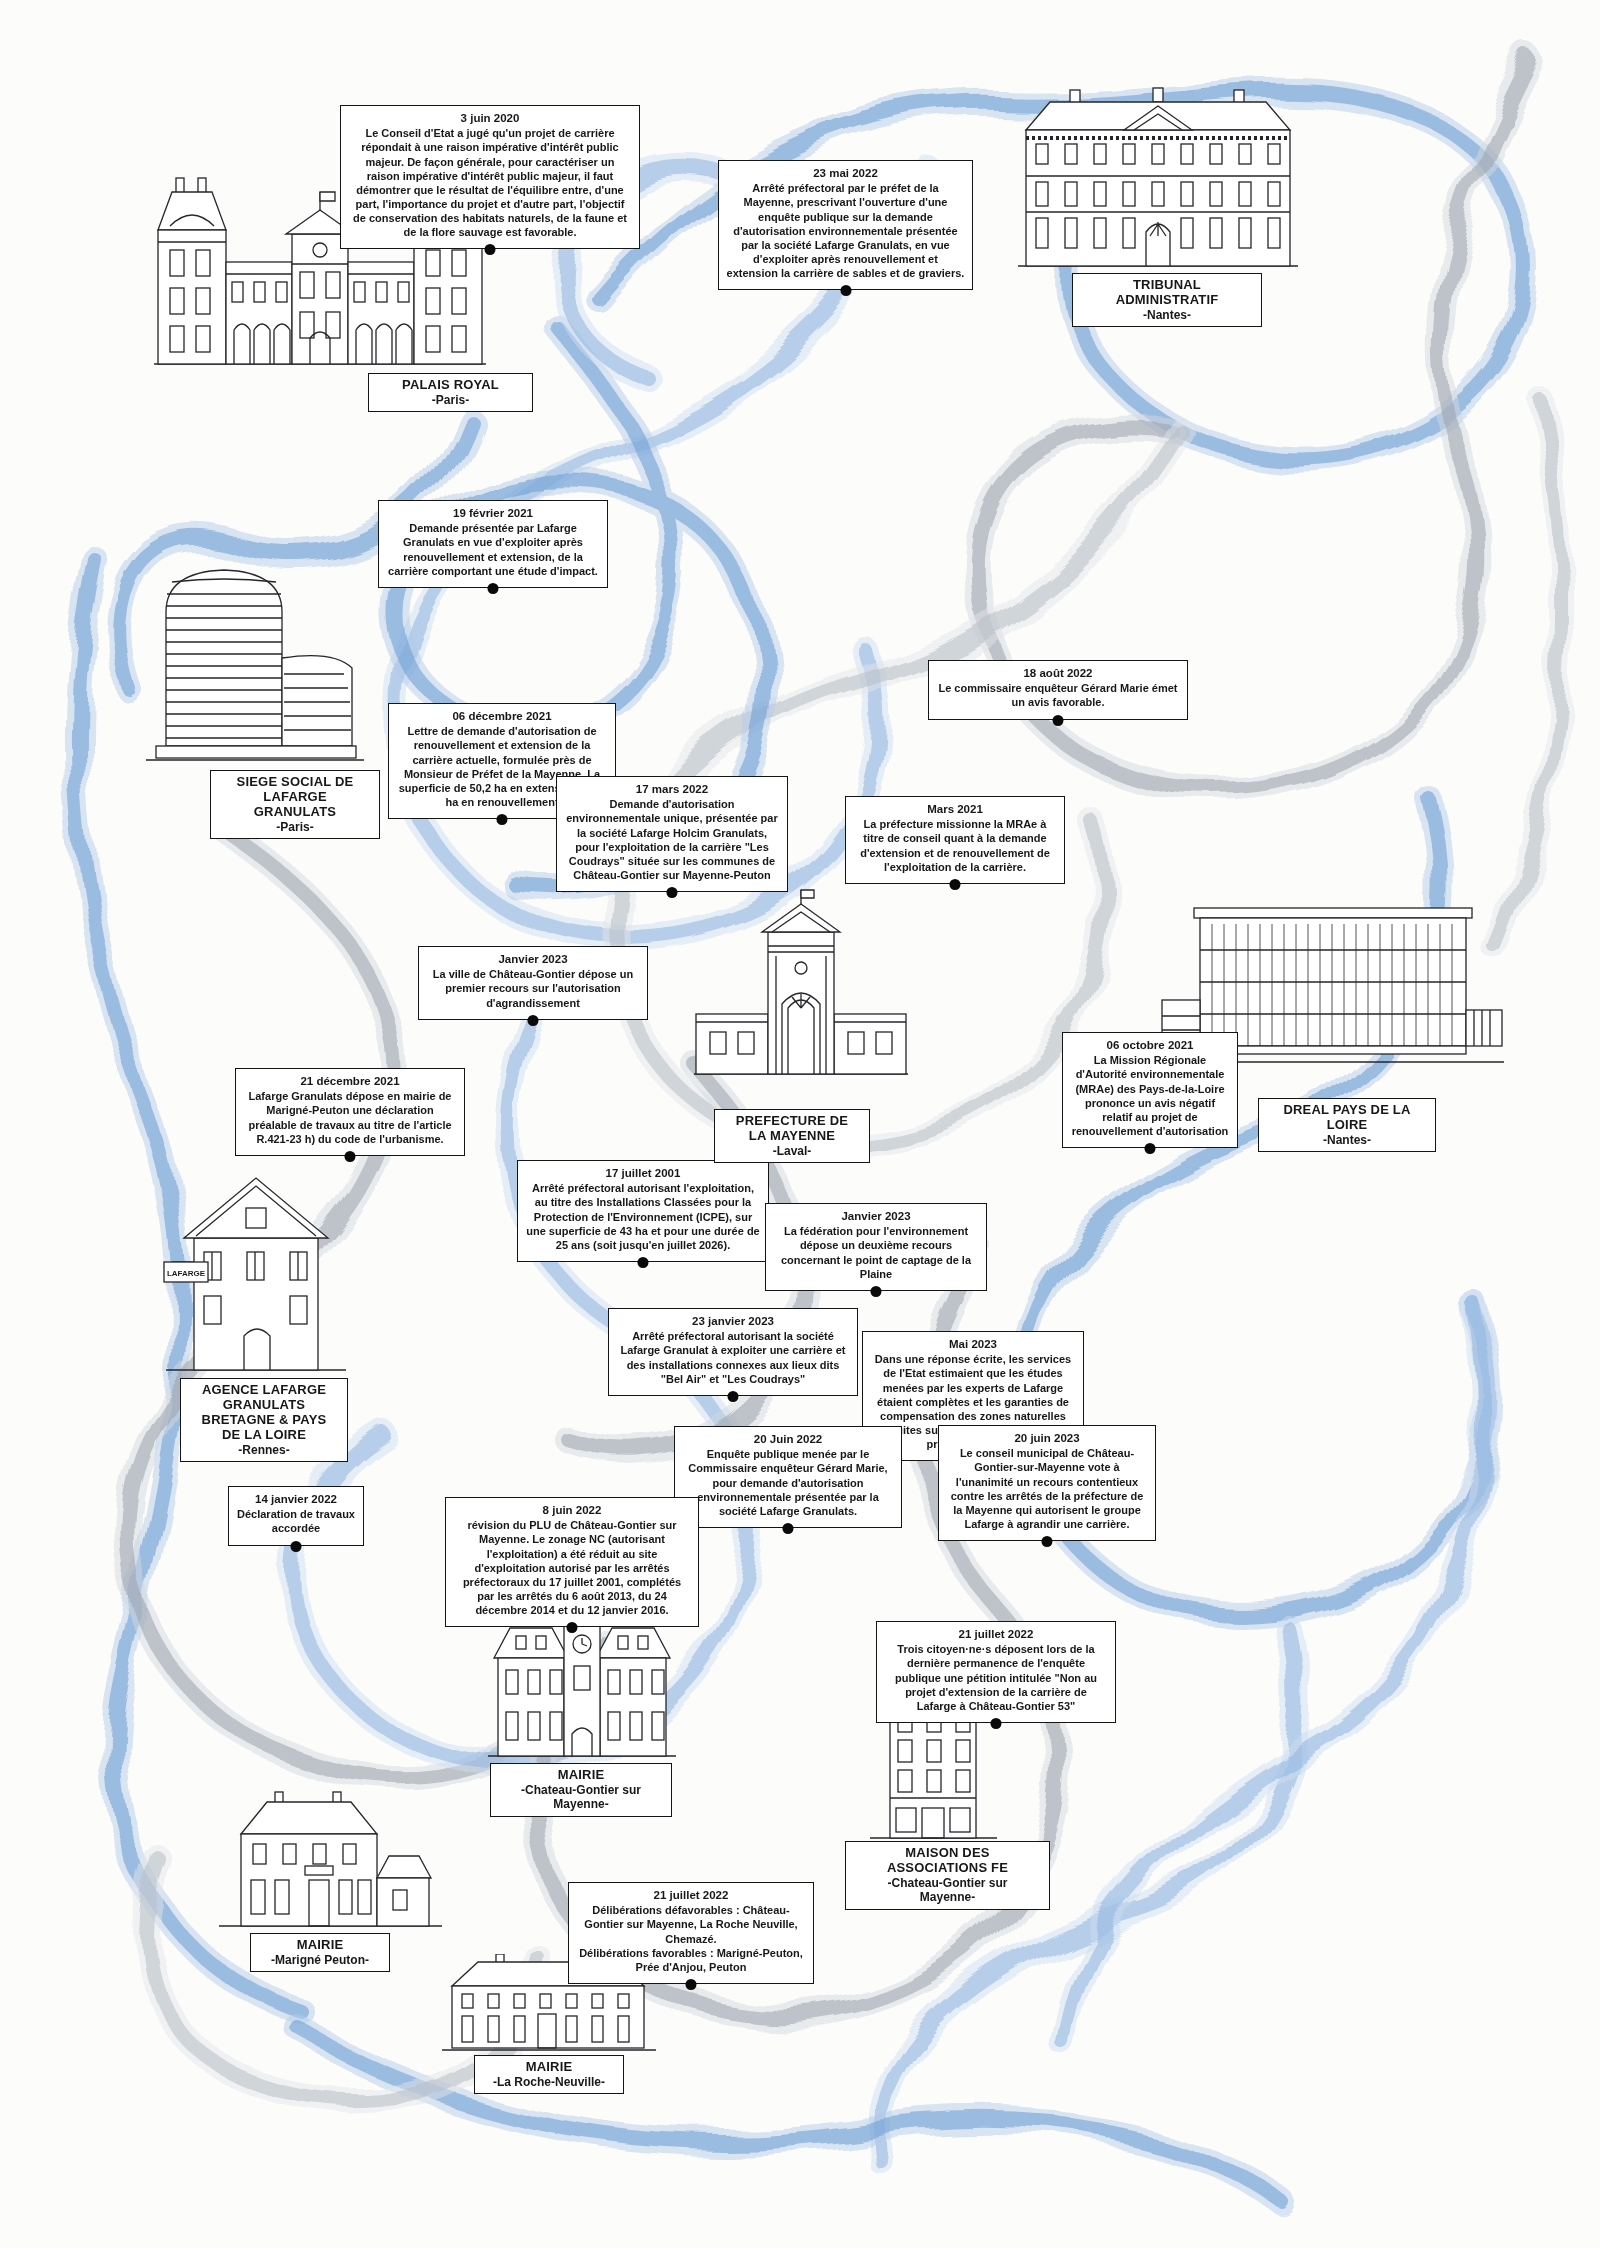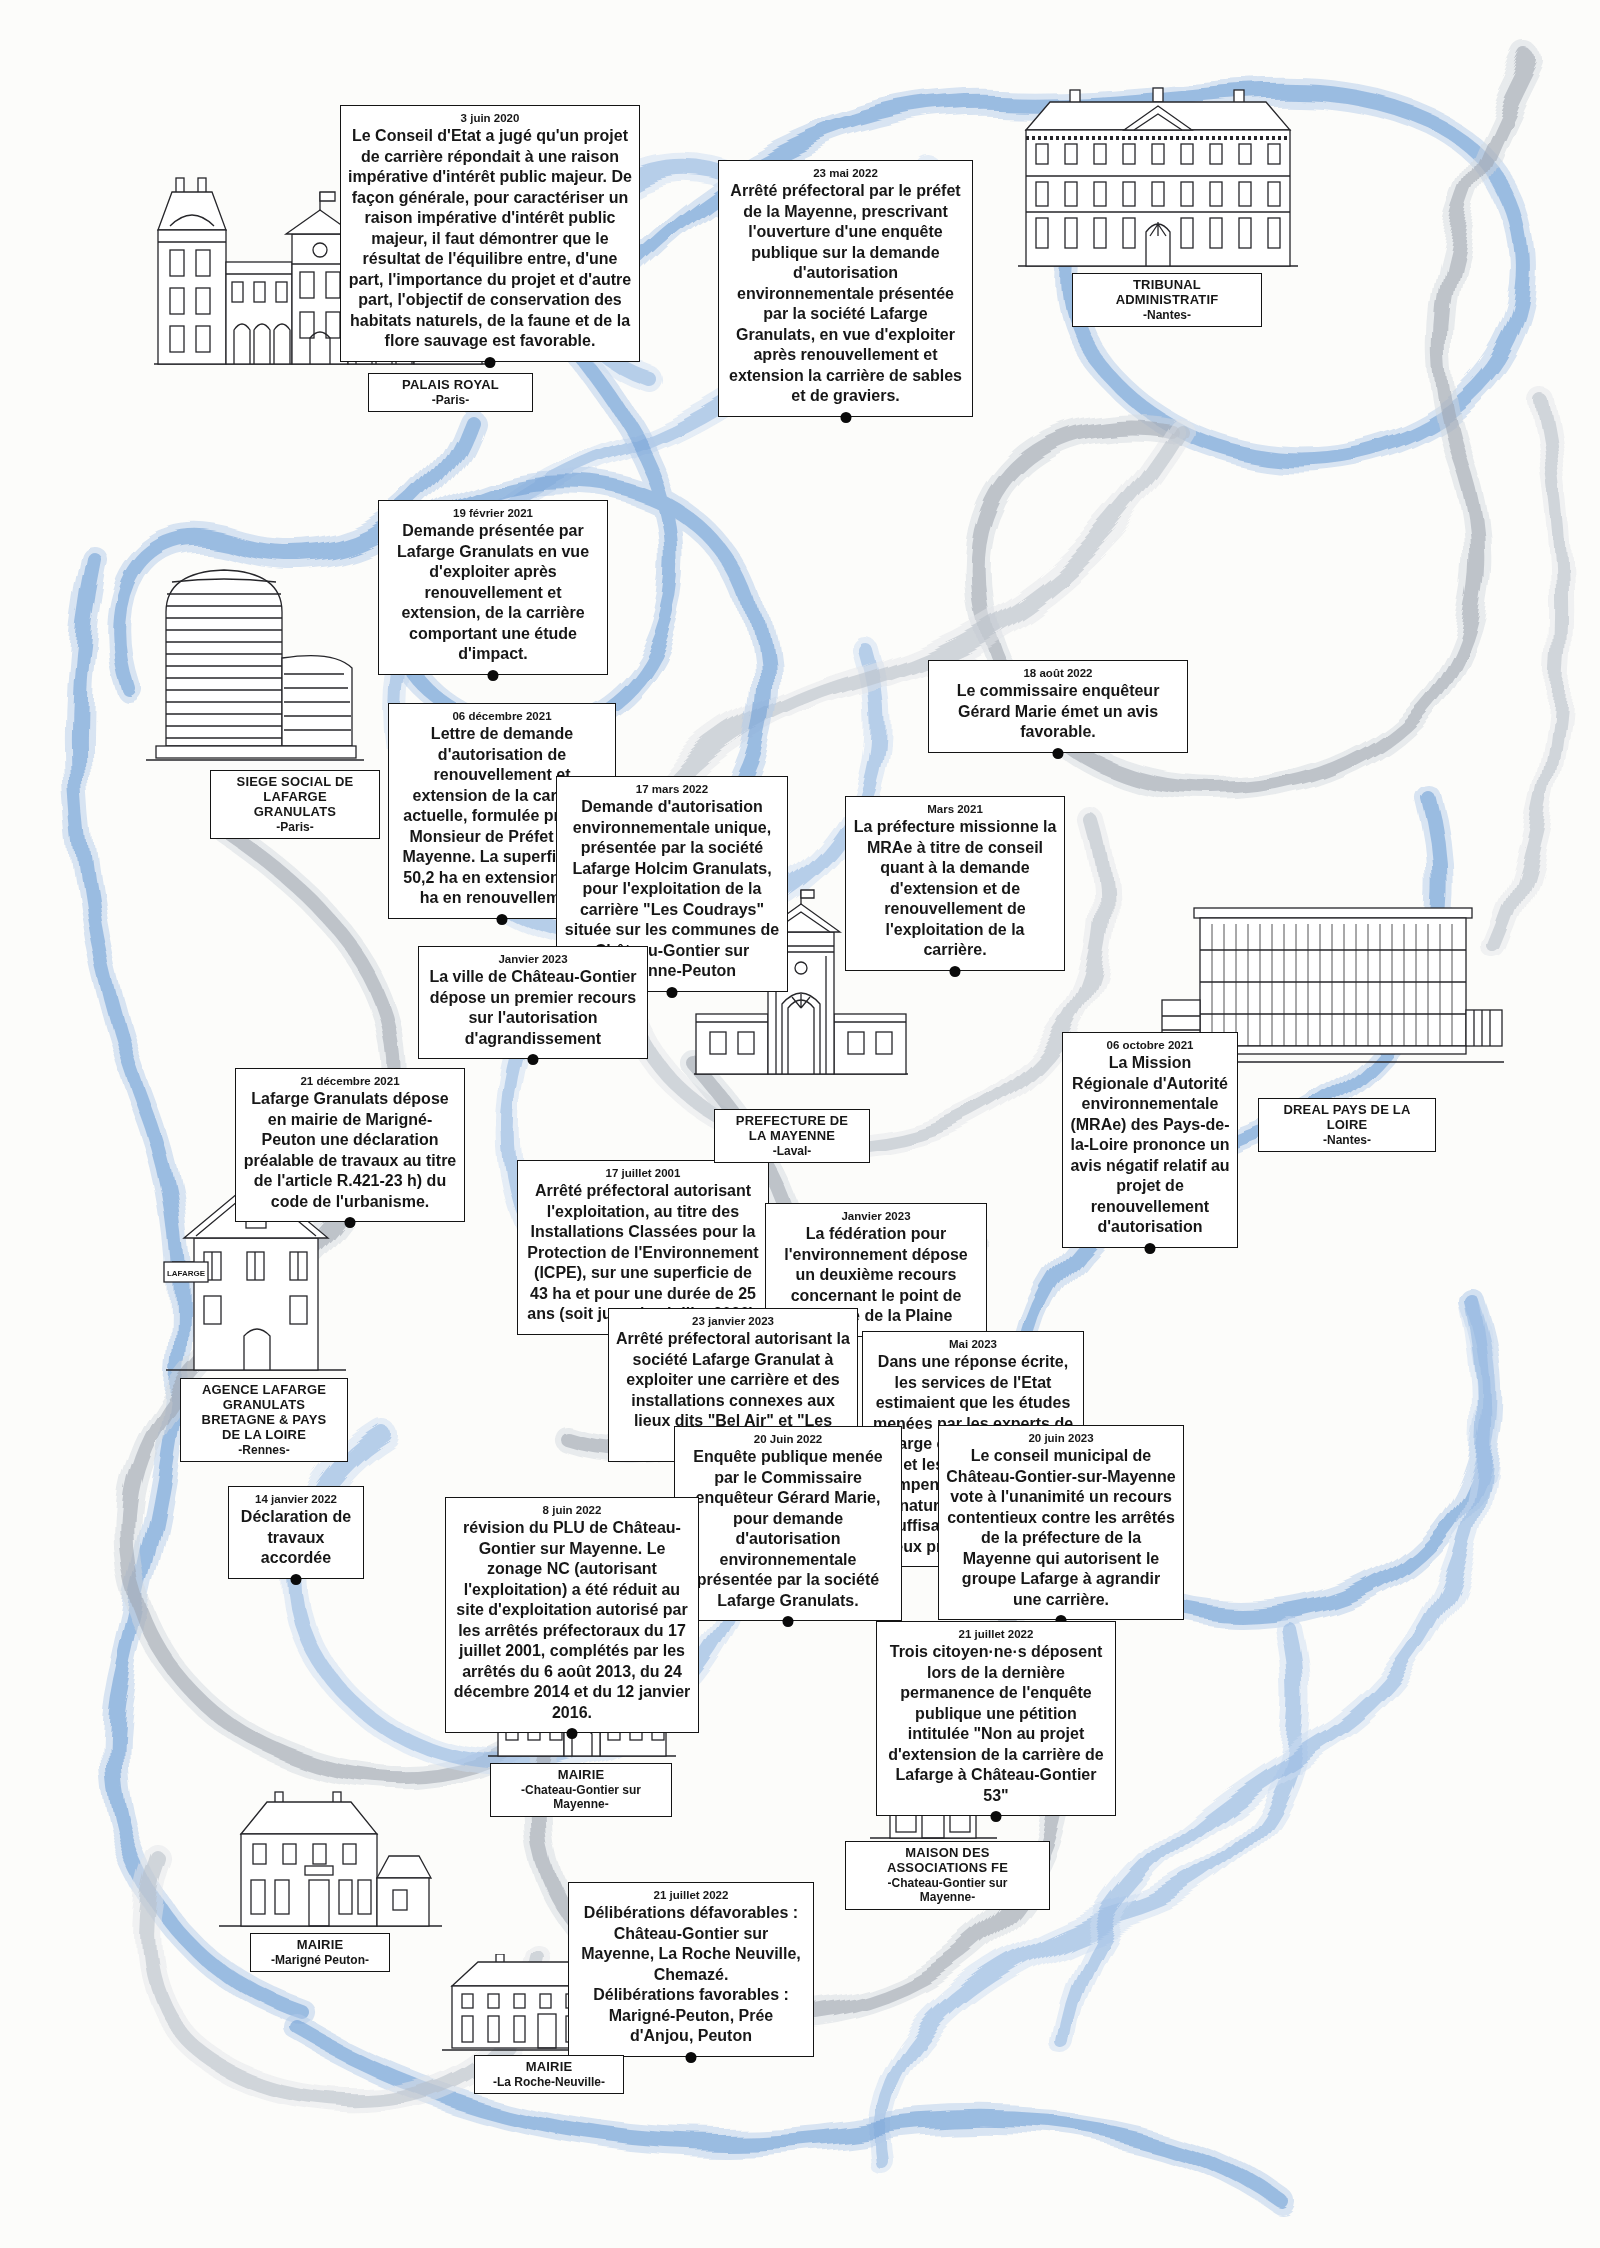--- a/index.html
+++ b/index.html
@@ -3,21 +3,21 @@
 <meta charset="utf-8">
 <style>
   html,body{margin:0;padding:0;background:#efefed;}
   .canvas{position:relative;width:1600px;height:2248px;margin:0 auto;background:#fcfcfa;
           font-family:"Liberation Sans",sans-serif;color:#171717;overflow:hidden;}
   .ribbons{position:absolute;left:0;top:0;z-index:1;}
   .bldg{position:absolute;z-index:2;}
   .event{position:absolute;background:#ffffff;border:1.4px solid #141414;padding:5px 7px 9px;
          text-align:center;box-sizing:border-box;z-index:3;}
   .event-date{font-size:11.5px;font-weight:700;margin-bottom:1px;line-height:1.25;}
-  .event-text{font-size:16px;font-weight:700;line-height:1.28;white-space:pre-line;}
+  .event-text{font-size:11px;font-weight:700;line-height:1.28;white-space:pre-line;}
   .dot{position:absolute;left:50%;bottom:-7px;transform:translateX(-50%);
        width:11px;height:11px;background:#0a0a0a;border-radius:50%;}
   .loc{position:absolute;background:#ffffff;border:1.7px solid #141414;padding:4px 14px;
        text-align:center;box-sizing:border-box;z-index:3;}
   .loc-name{font-size:13px;font-weight:700;letter-spacing:.2px;line-height:1.15;}
   .loc-city{font-size:12px;font-weight:700;line-height:1.2;}
   .halo{fill:none;stroke-linecap:round;stroke-width:26;opacity:.5;}
   .core{fill:none;stroke-linecap:round;stroke-width:14;opacity:.55;}
   .c-blue .core{stroke:#6a9bd3}.c-blue .halo{stroke:#b3cbe9}
   .c-blue2 .core{stroke:#8fb4e0}.c-blue2 .halo{stroke:#cdddf1}
@@ -476,21 +476,21 @@
   <div class="event" style="left:862px;top:1331px;width:222px">
     <div class="event-date">Mai 2023</div>
     <div class="event-text">Dans une réponse écrite, les services de l'Etat estimaient que les études menées par les experts de Lafarge étaient complètes et les garanties de compensation des zones naturelles détruites suffisantes : Rejet des deux premiers recours.</div>
     <span class="dot"></span>
   </div>
   <div class="event" style="left:674px;top:1426px;width:228px">
     <div class="event-date">20 Juin 2022</div>
     <div class="event-text">Enquête publique menée par le Commissaire enquêteur Gérard Marie, pour demande d'autorisation environnementale présentée par la société Lafarge Granulats.</div>
     <span class="dot"></span>
   </div>
-  <div class="event" style="left:938px;top:1425px;width:246px">
+  <div class="event" style="left:938px;top:1425px;width:218px">
     <div class="event-date">20 juin 2023</div>
     <div class="event-text">Le conseil municipal de Château-Gontier-sur-Mayenne vote à l'unanimité un recours contentieux contre les arrêtés de la préfecture de la Mayenne qui autorisent le groupe Lafarge à agrandir une carrière.</div>
     <span class="dot"></span>
   </div>
   <div class="event" style="left:228px;top:1486px;width:136px">
     <div class="event-date">14 janvier 2022</div>
     <div class="event-text">Déclaration de travaux accordée</div>
     <span class="dot"></span>
   </div>
   <div class="event" style="left:445px;top:1497px;width:254px">

